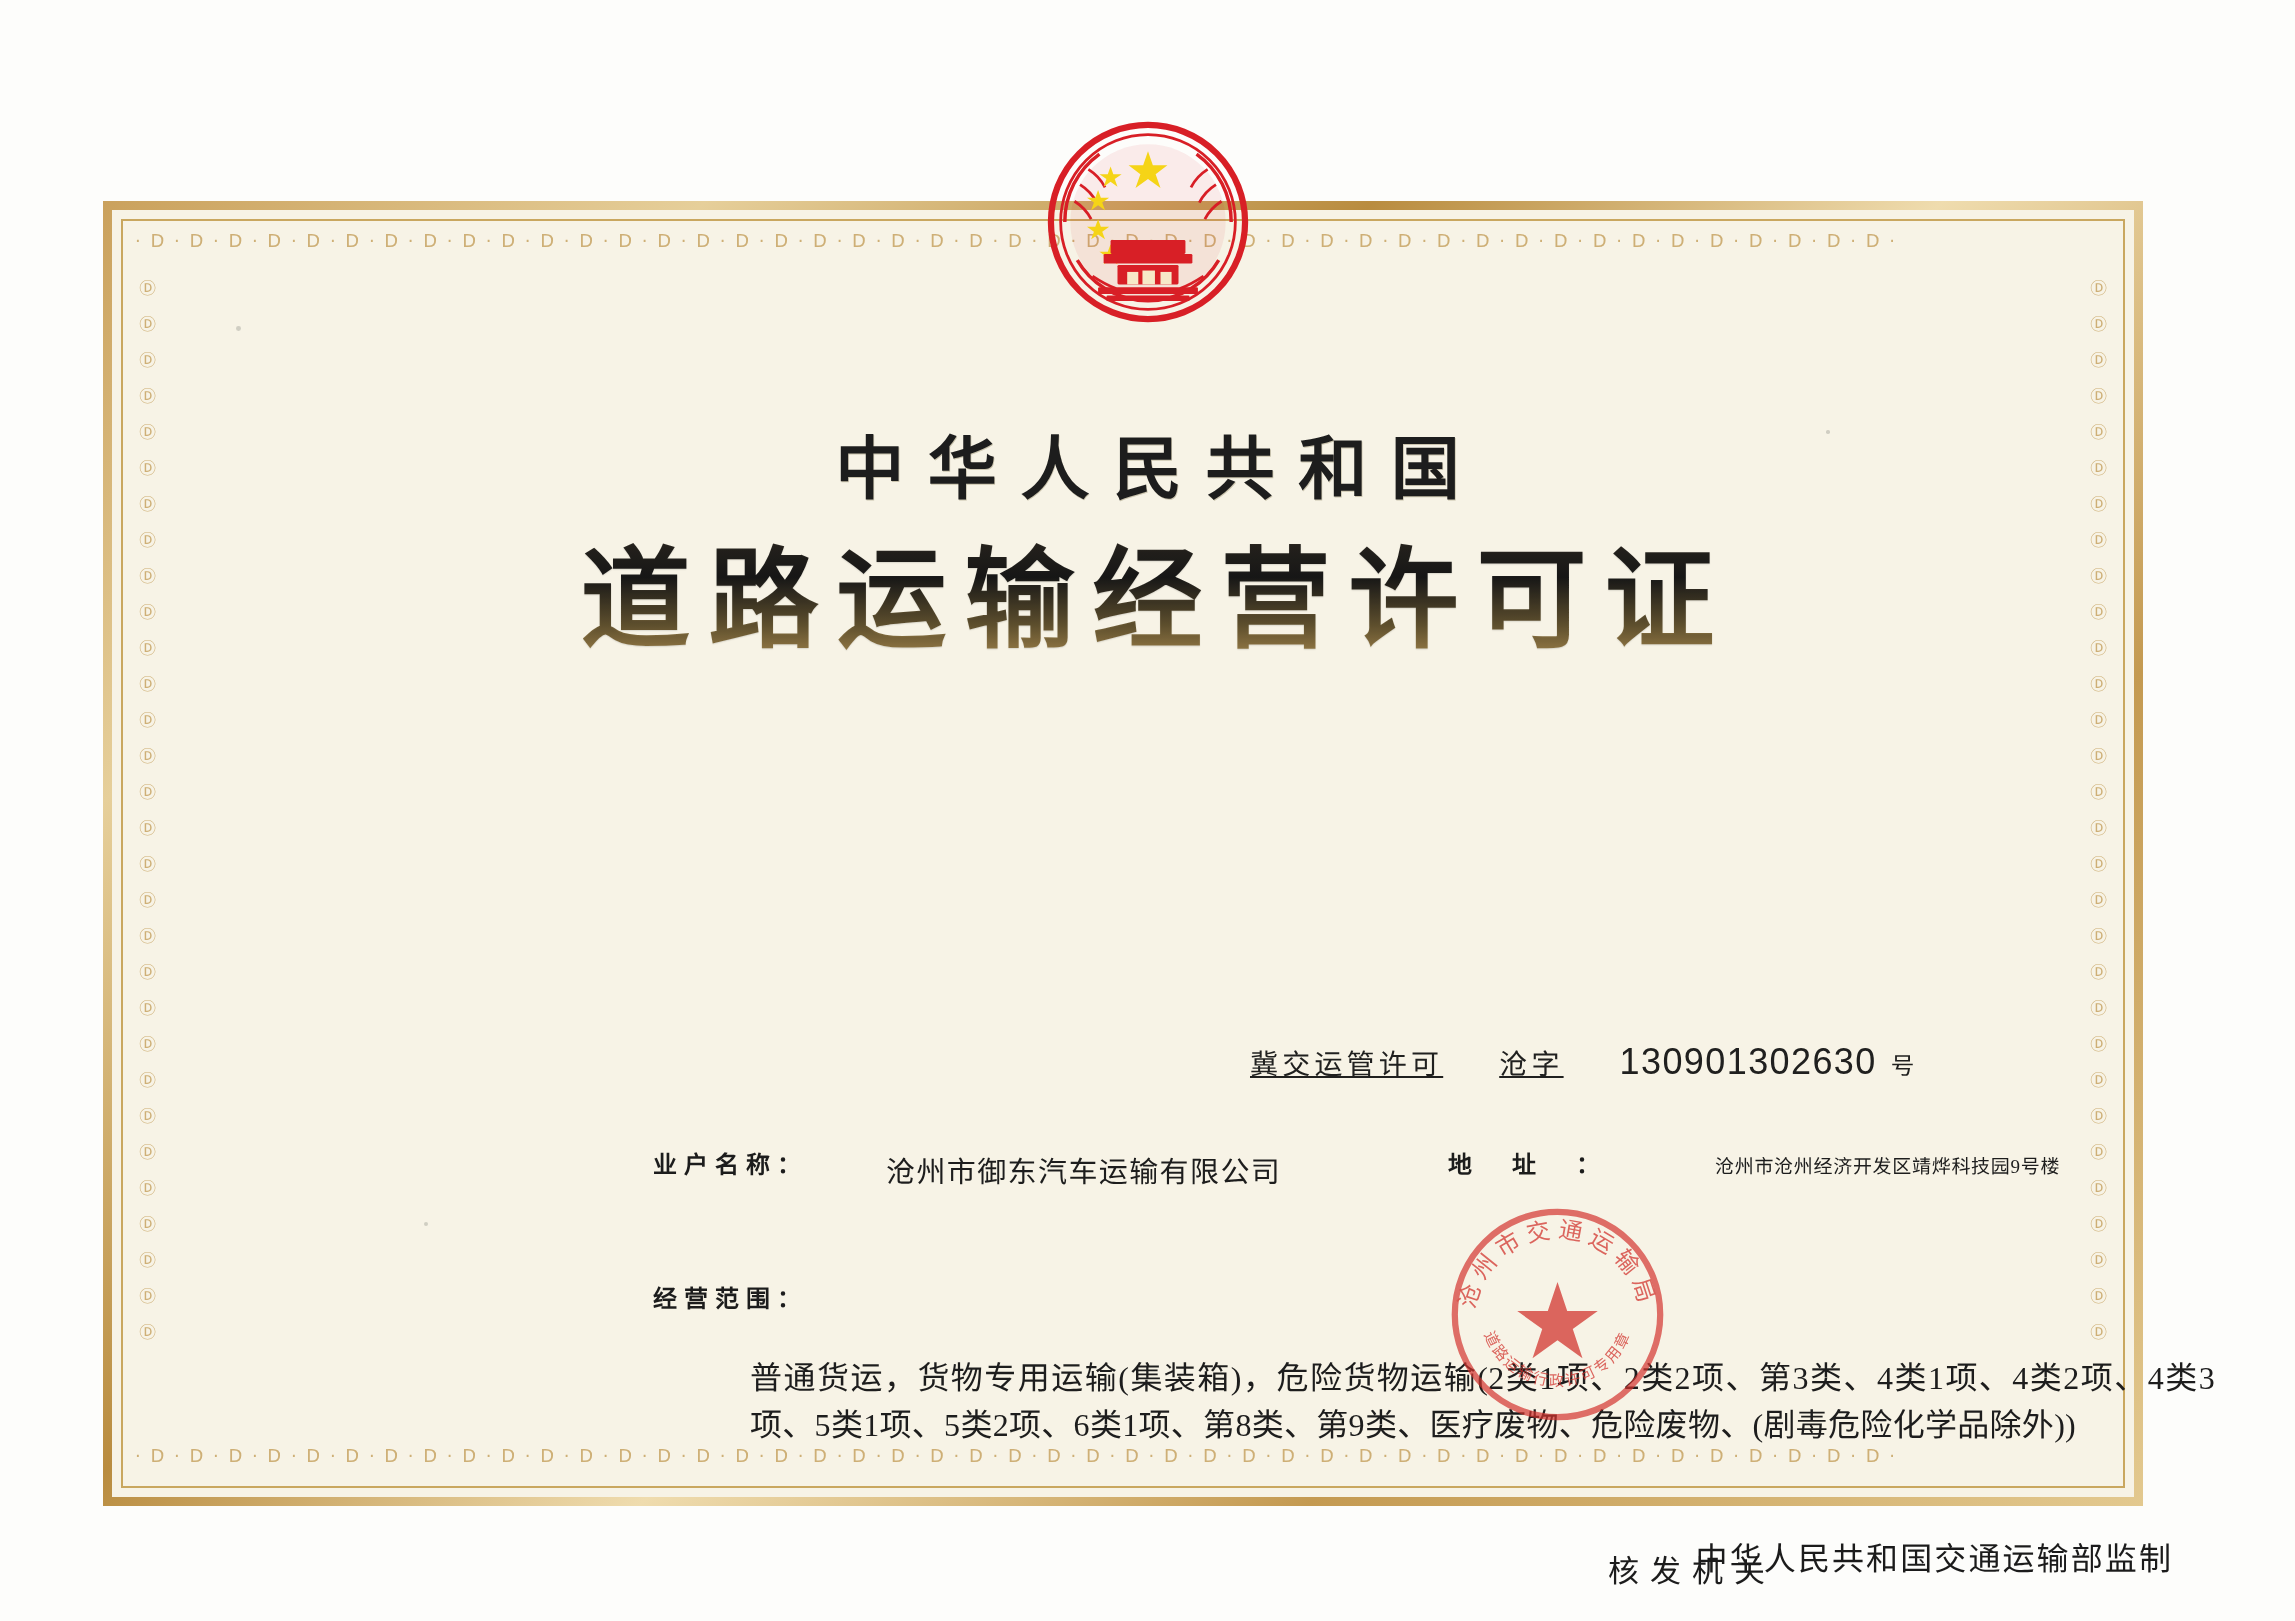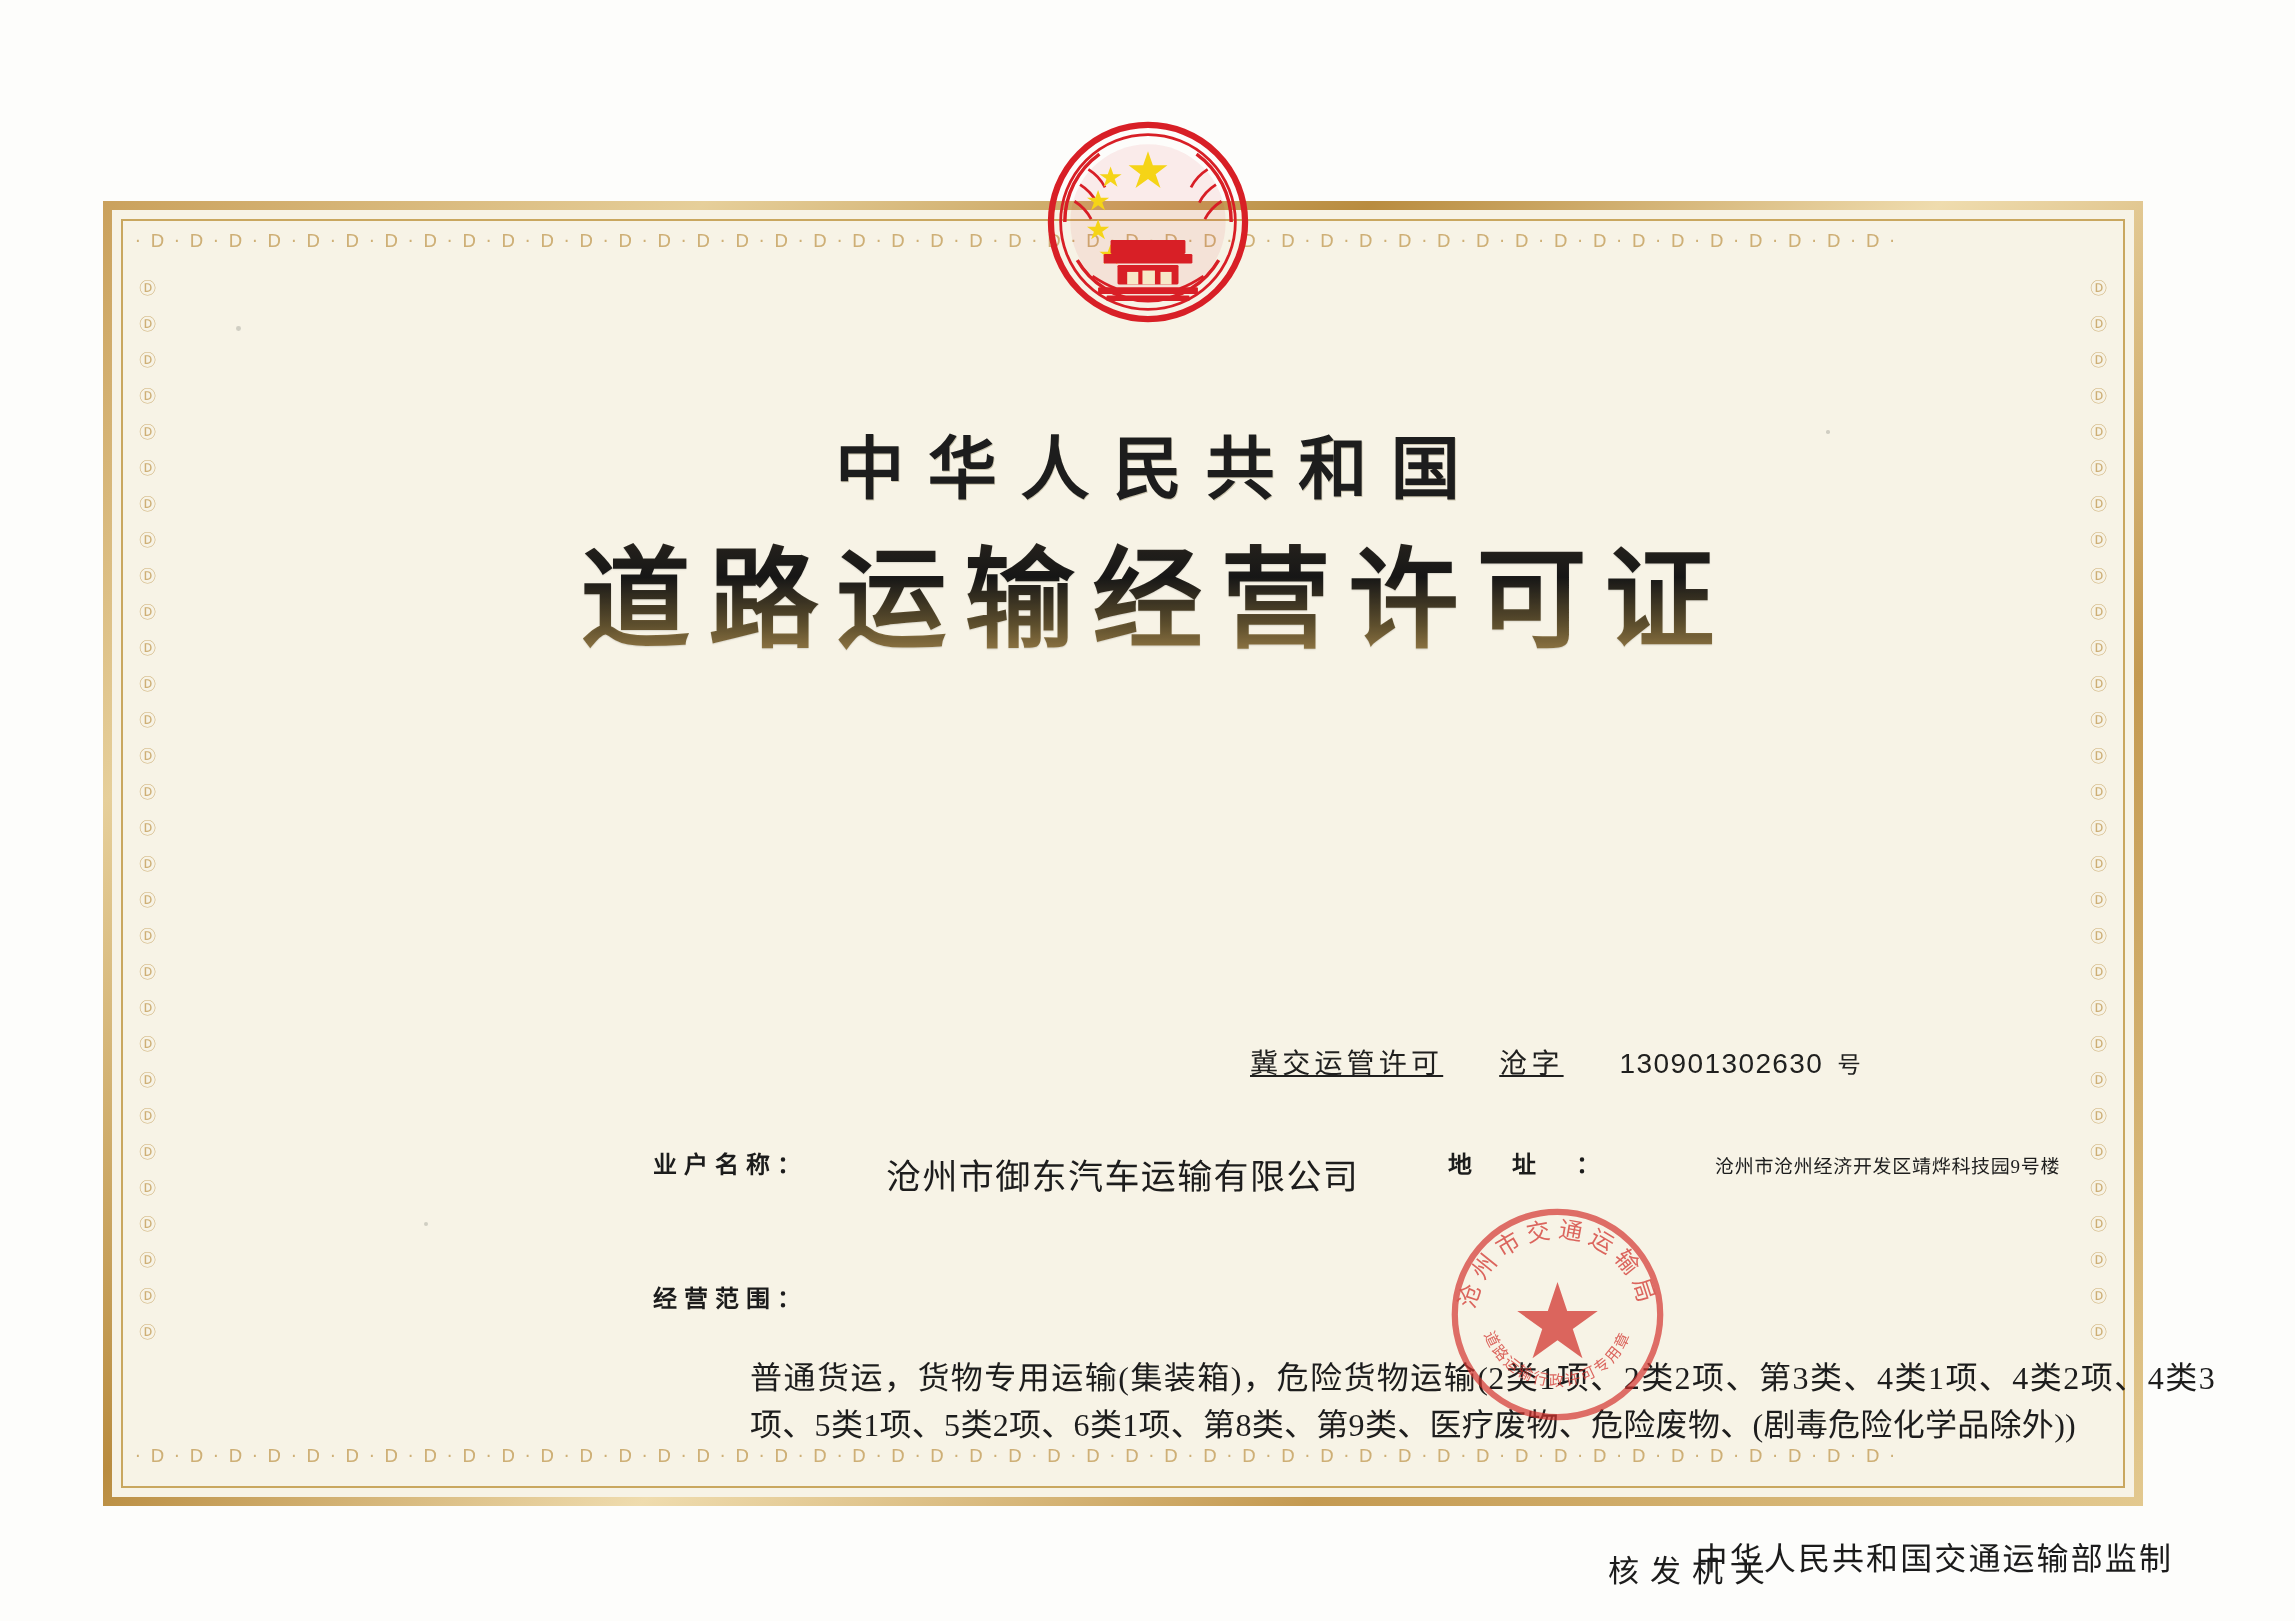--- a/index.html
+++ b/index.html
@@ -145,37 +145,37 @@
     left: 1083px;
     font-size: 28px;
     color: #20201f;
     white-space: nowrap;
     font-family: "Liberation Serif", "DejaVu Serif", serif;
   }
   .serial-row .seg { margin-right: 49px; letter-spacing: 4.2px; text-decoration: underline; }
   .serial-row .num {
     font-family: "Liberation Sans", sans-serif;
     letter-spacing: 1.4px;
-    font-size: 28px;
+    font-size: 36px;
     margin-right: 7px;
   }
   .serial-row .suffix { font-size: 23.6px; }
 
   
   .field-label {
     position: absolute;
     font-size: 24px;
     letter-spacing: 7px;
     color: #1c1c1c;
     white-space: nowrap;
     font-weight: bold;
   }
   .field-value {
     position: absolute;
-    font-size: 35px;
+    font-size: 29px;
     color: #1d1d1d;
     letter-spacing: 0.7px;
     white-space: nowrap;
   }
 
   #lbl-name { left: 486px; top: 880px; }
   #val-name { left: 719px; top: 883px; letter-spacing: 1.4px; }
   #lbl-addr { left: 1281px; top: 880px; letter-spacing: 40px; }
   #val-addr {
     left: 1548px; top: 880px;

